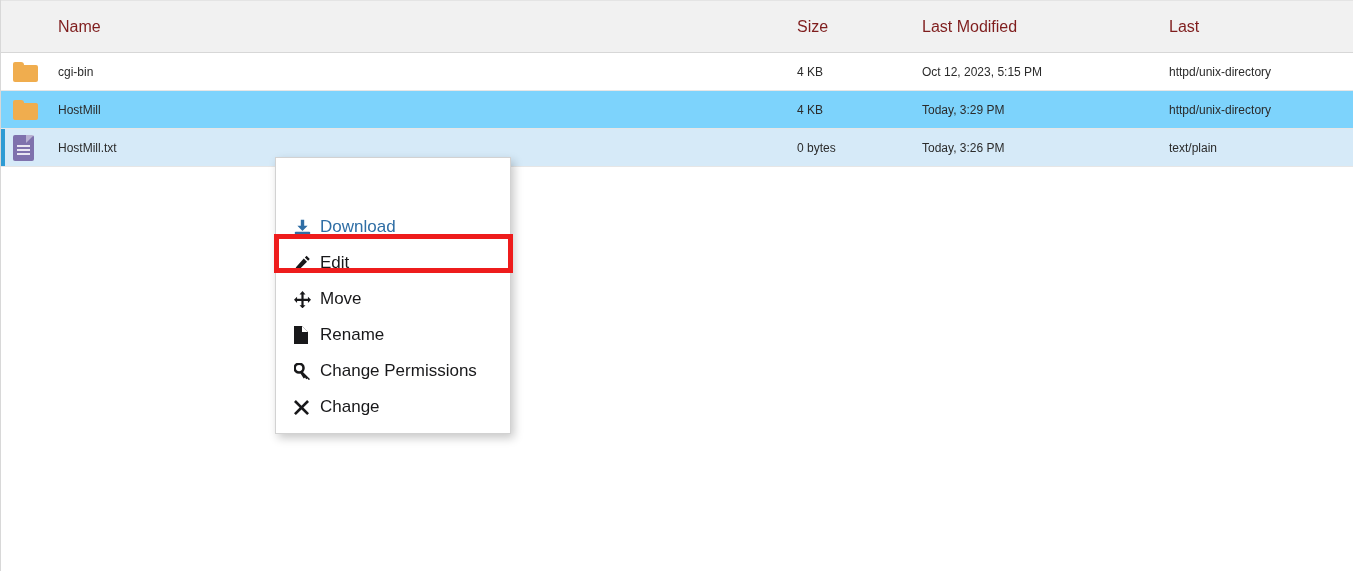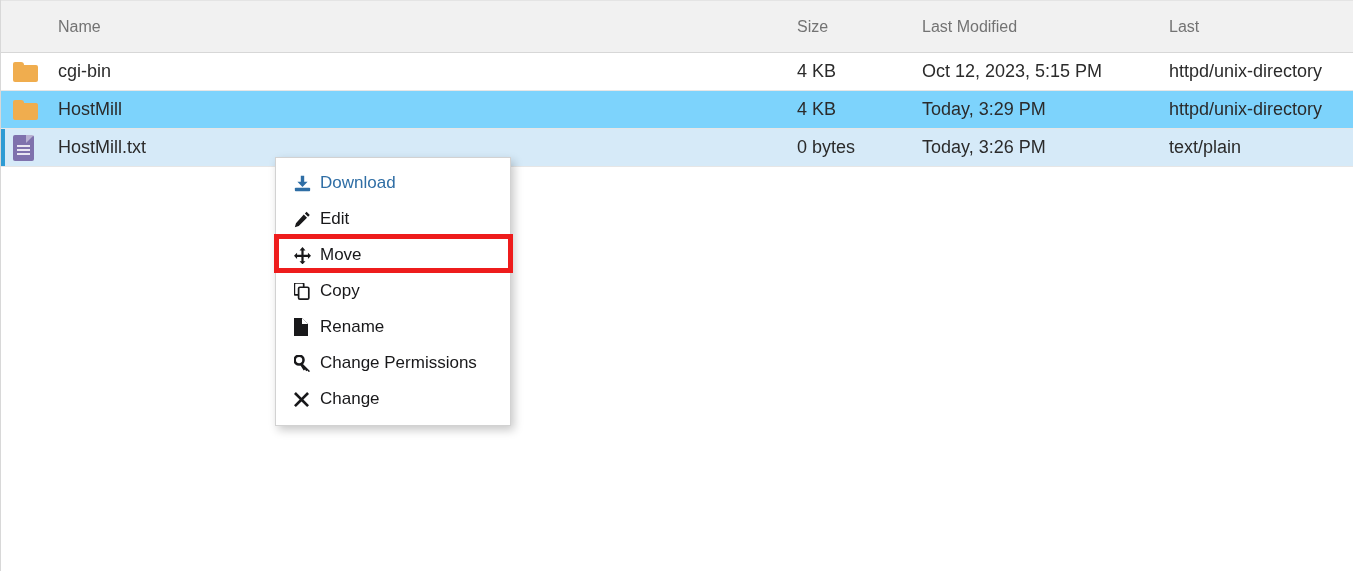--- a/index.html
+++ b/index.html
@@ -40,38 +40,38 @@
 
   .file-table thead th {
     background: #f1f1f1;
     border-bottom: 1px solid #d7d7d7;
     border-top: 1px solid #e4e4e4;
     height: 51px;
     padding: 0;
     text-align: left;
     font-weight: normal;
     font-size: 16px;
-    color: #737373;
+    color: #7f1d1d;
     vertical-align: middle;
   }
   .file-table thead th span {
     display: inline-block;
     cursor: pointer;
   }
   .file-table thead th.h-name { padding-left: 5px; }
   .file-table thead th.h-size { padding-left: 22px; }
   .file-table thead th.h-mod  { padding-left: 24px; }
   .file-table thead th.h-type { padding-left: 19px; }
 
   .file-table tbody tr {
     height: 38px;
   }
   .file-table tbody td {
     padding: 0;
-    font-size: 18px;
+    font-size: 12px;
     color: #2b2b2b;
     border-bottom: 1px solid #e6e6e6;
     vertical-align: middle;
     white-space: nowrap;
     overflow: hidden;
   }
   .file-table tbody tr.row-odd  td { background: #ffffff; }
   .file-table tbody tr.row-even td { background: #7dd3fc; }
   .file-table tbody tr.row-selected td { background: #d6eaf8; }
 
@@ -167,20 +167,21 @@
     align-items: center;
     height: 36px;
     padding-left: 18px;
     font-size: 17px;
     color: #18181a;
     cursor: pointer;
     box-sizing: border-box;
   }
   .menu-item.is-link {
     color: #2f6ea5;
+    margin-top: 44px;
   }
   .menu-item .mi-icon {
     width: 24px;
     flex: 0 0 24px;
     display: inline-block;
     text-align: left;
     line-height: 1;
   }
   .menu-item .mi-icon svg { display: block; }
   .menu-item .mi-label {
@@ -284,29 +285,20 @@
 
   <div class="menu-item">
     <span class="mi-icon">
       <svg width="17" height="17" viewBox="0 0 20 20">
           <path fill="#18181a" d="M10 0 6.5 4h2.2v5.1H3.6V6.9L0 10.4 3.6 14v-2.2h5.1v5.1H6.5L10 20.4l3.5-3.5h-2.2v-5.1h5.1V14L20 10.4 16.4 6.9v2.2h-5.1V4h2.2z"></path>
         </svg>
     </span>
     <span class="mi-label">Move</span>
   </div>
 
-  <div class="menu-item">
-    <span class="mi-icon">
-      <svg width="16" height="17" viewBox="0 0 18 20">
-          <rect x="0" y="0" width="11" height="14" rx="1.5" fill="none" stroke="#18181a" stroke-width="2"></rect>
-          <rect x="5" y="5" width="12" height="14" rx="1.5" fill="#fff" stroke="#18181a" stroke-width="2"></rect>
-        </svg>
-    </span>
-    <span class="mi-label">Copy</span>
-  </div>
 
   <div class="menu-item">
     <span class="mi-icon">
       <svg width="14" height="18" viewBox="0 0 14 18">
           <path fill="#18181a" d="M0 0h8l6 6v12H0z"></path>
           <path fill="#ffffff" d="M8 0l6 6H8z"></path>
         </svg>
     </span>
     <span class="mi-label">Rename</span>
   </div>

